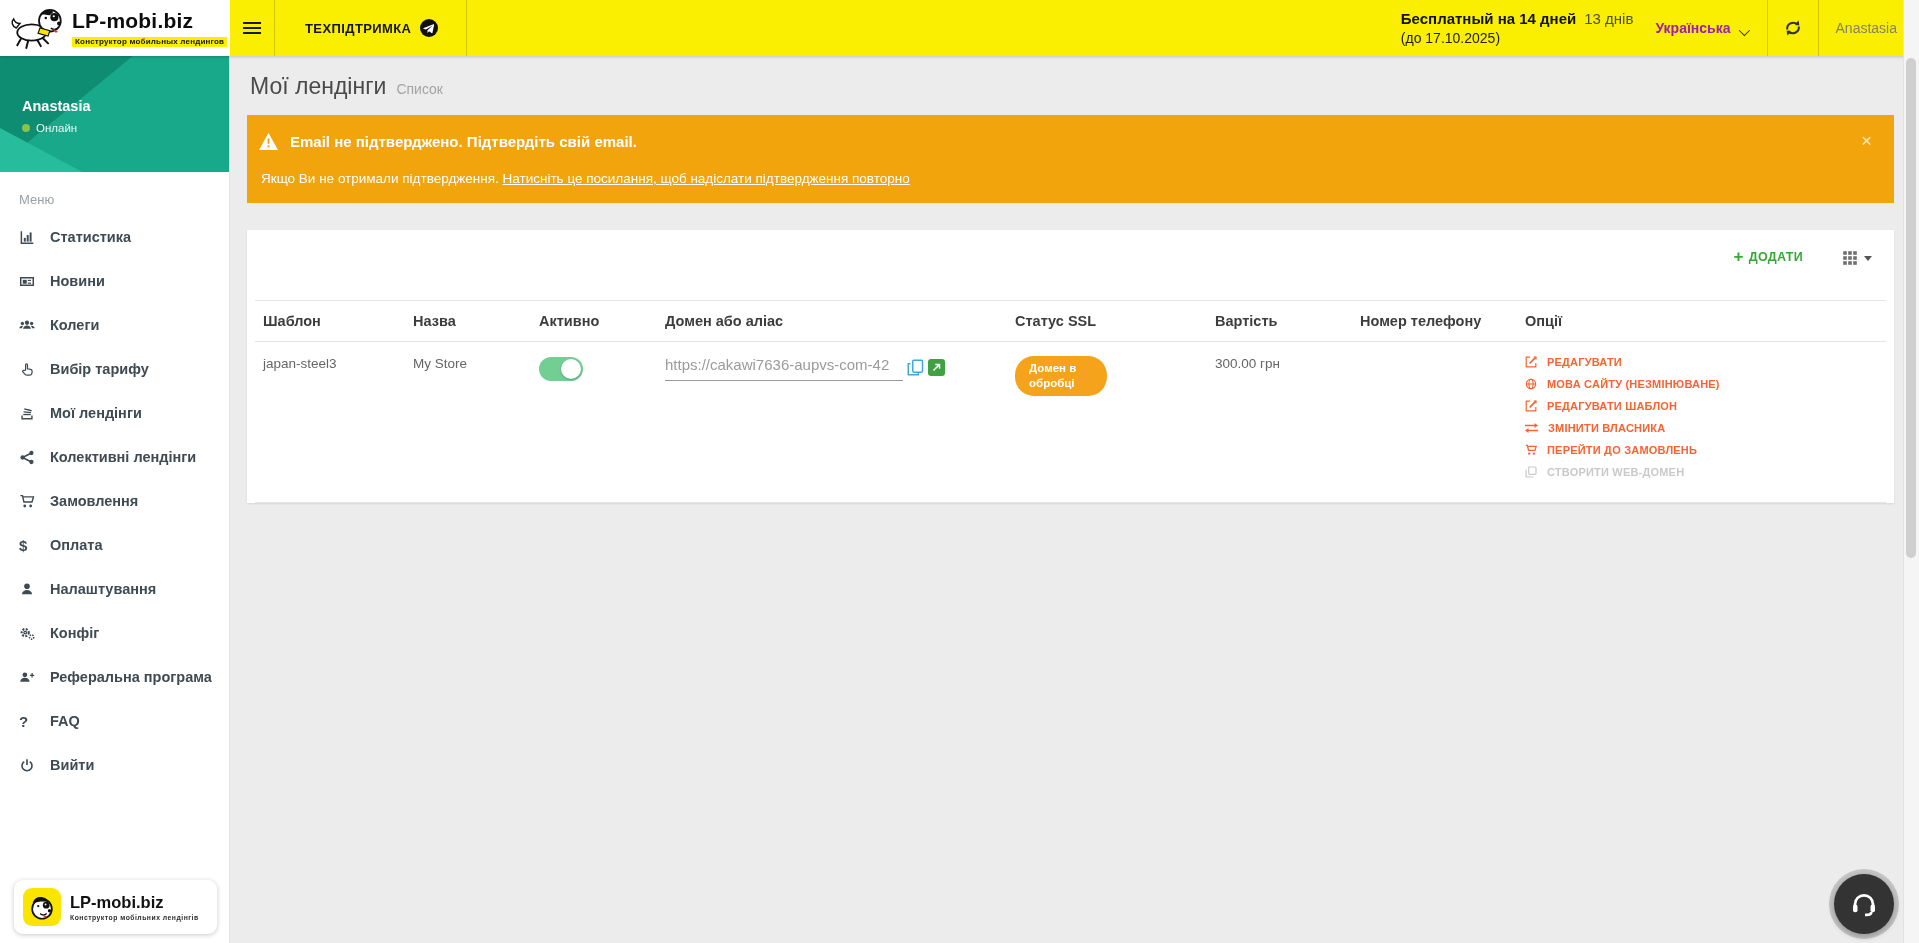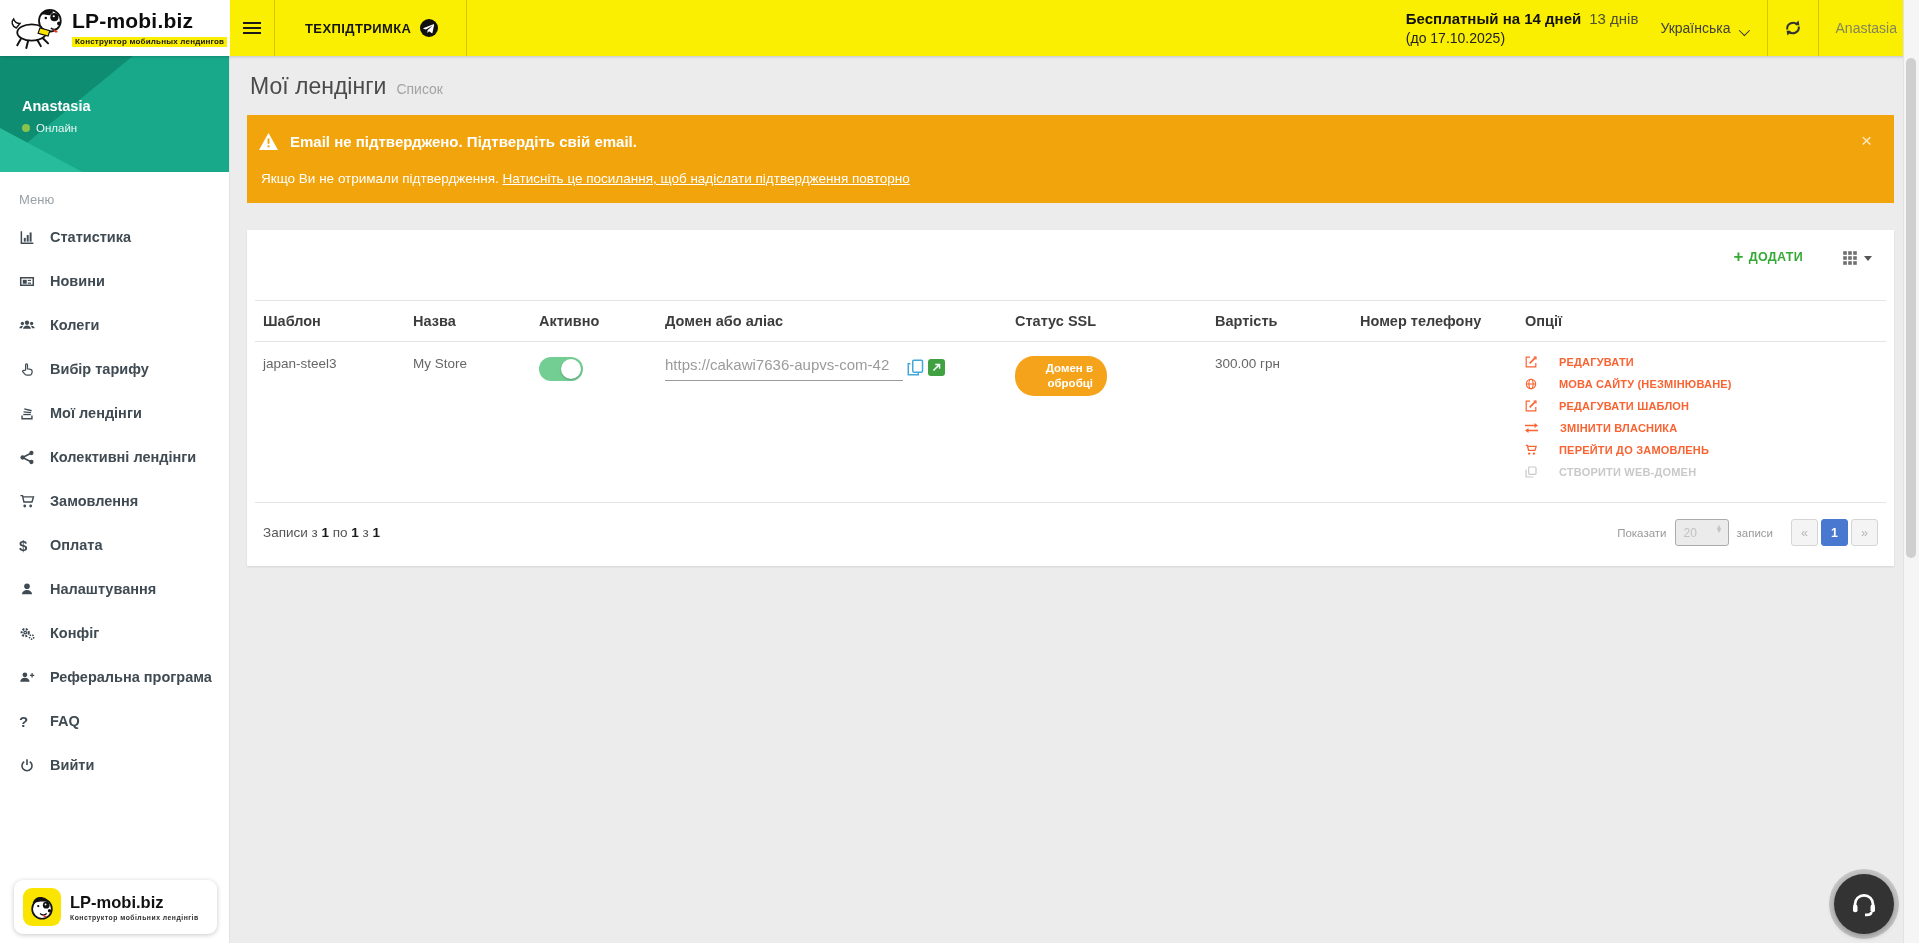--- a/index.html
+++ b/index.html
@@ -20,21 +20,21 @@
   .vdiv{width:1px;height:56px;background:rgba(0,0,0,.16);flex:none}
   .burger{width:44px;height:56px;display:flex;align-items:center;justify-content:center;cursor:pointer;flex:none}
   .burger span{display:block;width:18px;height:2.4px;background:#1a1a1a;box-shadow:0 5px 0 #1a1a1a,0 -5px 0 #1a1a1a}
   .support{display:flex;align-items:center;gap:9px;padding:0 28px 0 30px;cursor:pointer;height:56px}
   .support-lb{font-size:13px;font-weight:bold;color:#141414;letter-spacing:.4px}
   .tb-right{margin-left:auto;display:flex;align-items:center;height:56px;padding-right:22px}
   .trial{line-height:1.35;margin-right:22px;white-space:nowrap}
   .trial-b{font-size:15px;font-weight:bold;color:#111}
   .trial-d{font-size:15px;color:#4e4e33;margin-left:8px}
   .trial-u{font-size:14px;color:#222}
-  .lang{display:flex;align-items:flex-end;font-size:14px;font-weight:normal;color:#404040;cursor:pointer;margin-right:20px}
+  .lang{display:flex;align-items:flex-end;font-size:14px;font-weight:bold;color:#a21caf;cursor:pointer;margin-right:20px}
   .chev{width:7px;height:7px;border-right:1.6px solid #333;border-bottom:1.6px solid #333;
         transform:rotate(45deg) translateY(-2px);margin-left:8px}
   .refresh{width:50px;height:56px;display:flex;align-items:center;justify-content:center;cursor:pointer}
   .tb-user{padding-left:17px;font-size:14px;color:#85855c;cursor:pointer;white-space:nowrap}
 
   
   .sidebar{position:absolute;top:56px;left:0;width:230px;bottom:0;background:#fff;z-index:5;
            border-right:1px solid #e2e2e2;box-sizing:border-box}
   .side-head{height:116px;position:relative;background:#18a98b;overflow:hidden}
   .side-head::before{content:"";position:absolute;inset:0;background:#0e8d73;
@@ -89,23 +89,23 @@
   .toggle{width:44px;height:24px;border-radius:12px;background:#72CE93;position:relative;cursor:pointer;margin-top:1px}
   .toggle .knob{position:absolute;top:2px;right:2px;width:20px;height:20px;border-radius:50%;background:#fff;
                 box-shadow:0 1px 2px rgba(0,0,0,.25)}
   .domain-wrap{display:flex;align-items:flex-start;gap:4px}
   .domain-input{border:none;border-bottom:1px solid #9a9a9a;width:238px;font-size:15px;color:#9b9b9b;
                 background:transparent;padding:0 0 7px;outline:none;font-family:"Liberation Sans",sans-serif}
   .copy-btn{cursor:pointer;margin-top:3px}
   .open-box{width:17px;height:17px;border-radius:3px;background:#3FA142;display:flex;align-items:center;
             justify-content:center;cursor:pointer;margin-top:3px}
   .open-box svg{width:9px;height:9px}
-  .badge{display:inline-block;background:#F5A31A;color:#fff;font-weight:bold;font-size:11.5px;text-align:right;
+  .badge{display:inline-block;background:#F5A31A;color:#fff;font-weight:bold;font-size:11.5px;text-align:left;
          border-radius:19px;padding:5px 14px;line-height:1.3;width:64px}
-  .opt{display:flex;align-items:center;gap:22px;color:#F96332;font-weight:bold;font-size:11px;
+  .opt{display:flex;align-items:center;gap:10px;color:#F96332;font-weight:bold;font-size:11px;
        margin-bottom:10px;letter-spacing:.2px;cursor:pointer;white-space:nowrap}
   .opt svg{flex:none}
   .opt.disabled{color:#c9c9c9;cursor:default}
 
   .card-footer{display:flex;align-items:center;justify-content:space-between;padding:16px 8px 20px}
   .records{font-size:13.5px;color:#555}
   .records b{color:#1c1c1c}
   .foot-right{display:flex;align-items:center}
   .show-lb,.entries-lb{font-size:11.5px;color:#9a9a9a}
   .size-box{width:54px;height:27px;box-sizing:border-box;background:#ebebeb;border:1px solid #ababab;
@@ -507,36 +507,20 @@
                     <path d="M8.3 11H1V3.7"></path>
                   </svg>
                 </span>
               <span>СТВОРИТИ WEB-ДОМЕН</span>
             </div>
           </td>
         </tr>
       </tbody>
     </table>
 
-    <div class="card-footer">
-      <div class="records"><span>Записи з </span><b>1</b><span> по </span><b>1</b><span> з </span><b>1</b></div>
-      <div class="foot-right">
-        <span class="show-lb">Показати</span>
-        <span class="size-box">
-          <input value="20" style="">
-          <span class="size-carets">▲<br>▼</span>
-        </span>
-        <span class="entries-lb">записи</span>
-        <div class="pager">
-          <span class="pg">«</span>
-          <span class="pg active">1</span>
-          <span class="pg">»</span>
-        </div>
-      </div>
-    </div>
   </div>
 </div>
 
 <div class="chat">
   <span>
     <svg width="30" height="30" viewBox="0 0 24 24">
       <g fill="none" stroke="#fff" stroke-width="2.2">
           <path d="M4.8 13.5v-1.3a7.2 7.2 0 0 1 14.4 0v1.3"></path>
           <path d="M17.8 18.3c0 1.6-1.7 2.4-3.8 2.4h-1.2"></path>
         </g>

